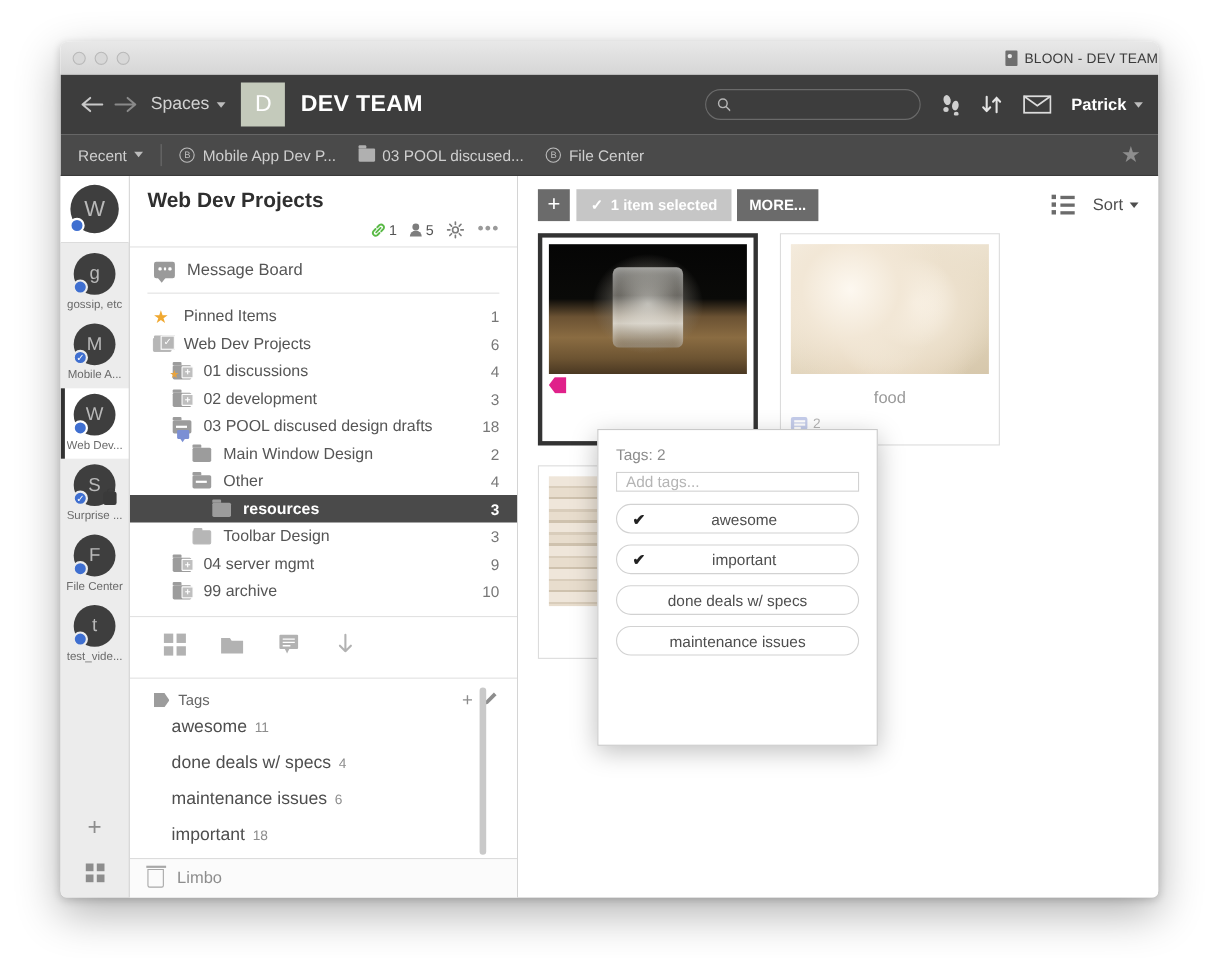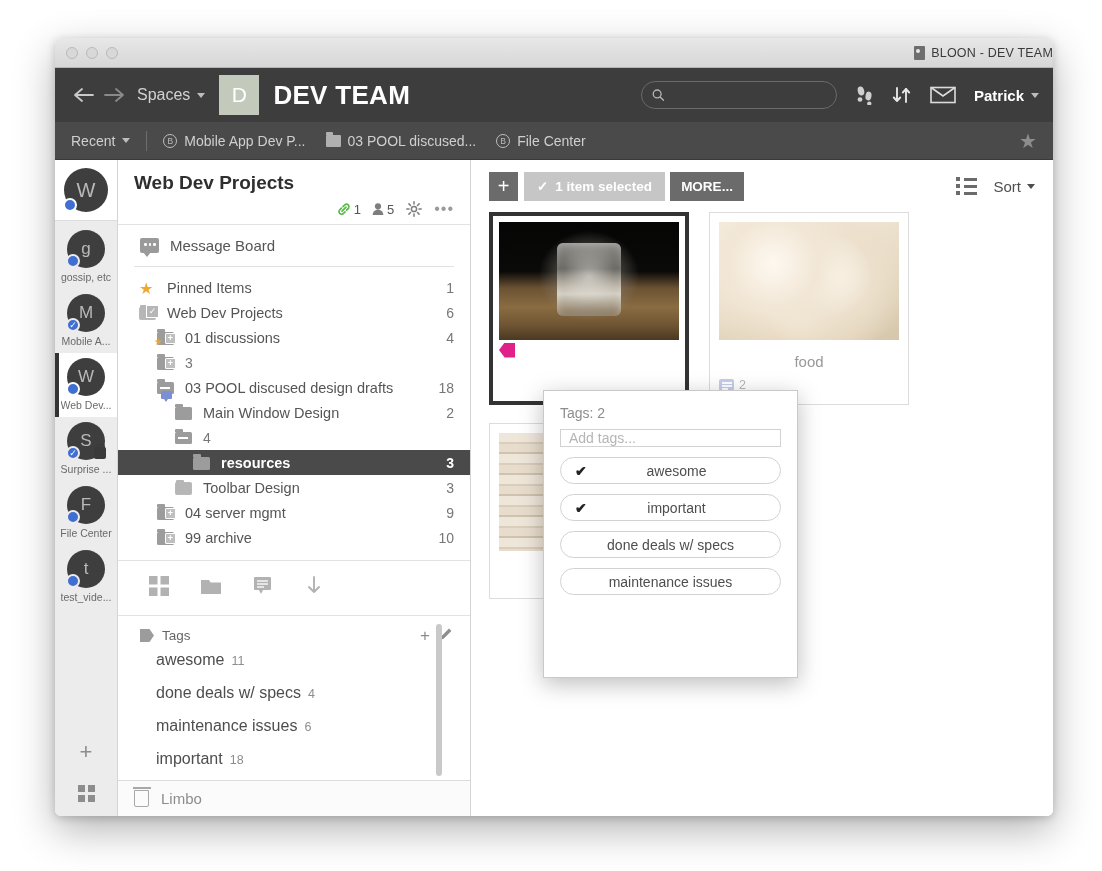--- a/index.html
+++ b/index.html
@@ -59,21 +59,21 @@
     display:flex; align-items:center; gap:7px; margin-left: 8px;
     color:#d2d2d2; font-size:16px; cursor:pointer;
   }
   .caret-d { width:0;height:0;border-left:4.5px solid transparent;
              border-right:4.5px solid transparent;border-top:5px solid #bdbdbd; }
   .team-badge {
     width:40px;height:40px;background:#c4cabb;color:#fff;
     display:flex;align-items:center;justify-content:center;
     font-size:21px;font-weight:400;margin-left:14px;
   }
-  .team-name { color:#fff;font-size:26px;font-weight:bold;margin-left:14px;
+  .team-name { color:#fff;font-size:21px;font-weight:bold;margin-left:14px;
                letter-spacing:.3px; }
   .topnav-right { margin-left:auto; display:flex; align-items:center; gap:18px; }
   .searchbox {
     width:196px;height:28px;border:1px solid #6a6a6a;border-radius:14px;
     display:flex;align-items:center;padding:0 10px;gap:7px;
   }
   .searchbox input {
     background:transparent;border:none;outline:none;color:#ddd;
     font-size:13px;width:100%;font-family:inherit;
   }
@@ -620,20 +620,21 @@
             </span>
             <span class="lbl">01 discussions</span>
             <span class="cnt">4</span>
           </div>
 
           <div class="row ind1">
             <span class="ico">
               <span class="fld"></span>
                 <span class="badge-plus">+</span>
             </span>
+            <span class="lbl">02 development</span>
             <span class="cnt">3</span>
           </div>
 
           <div class="row ind1">
             <span class="ico">
               <span class="fld-open"></span>
                 <span class="badge-blue"></span>
             </span>
             <span class="lbl">03 POOL discused design drafts</span>
             <span class="cnt">18</span>
@@ -644,20 +645,21 @@
                 <span class="fld"></span>
               </span>
             <span class="lbl">Main Window Design</span>
             <span class="cnt">2</span>
           </div>
 
           <div class="row ind2">
             <span class="ico">
                 <span class="fld-open"></span>
               </span>
+            <span class="lbl">Other</span>
             <span class="cnt">4</span>
           </div>
 
           <div class="row ind3 sel">
             <span class="ico">
                 <span class="fld"></span>
               </span>
             <span class="lbl">resources</span>
             <span class="cnt">3</span>
           </div>

